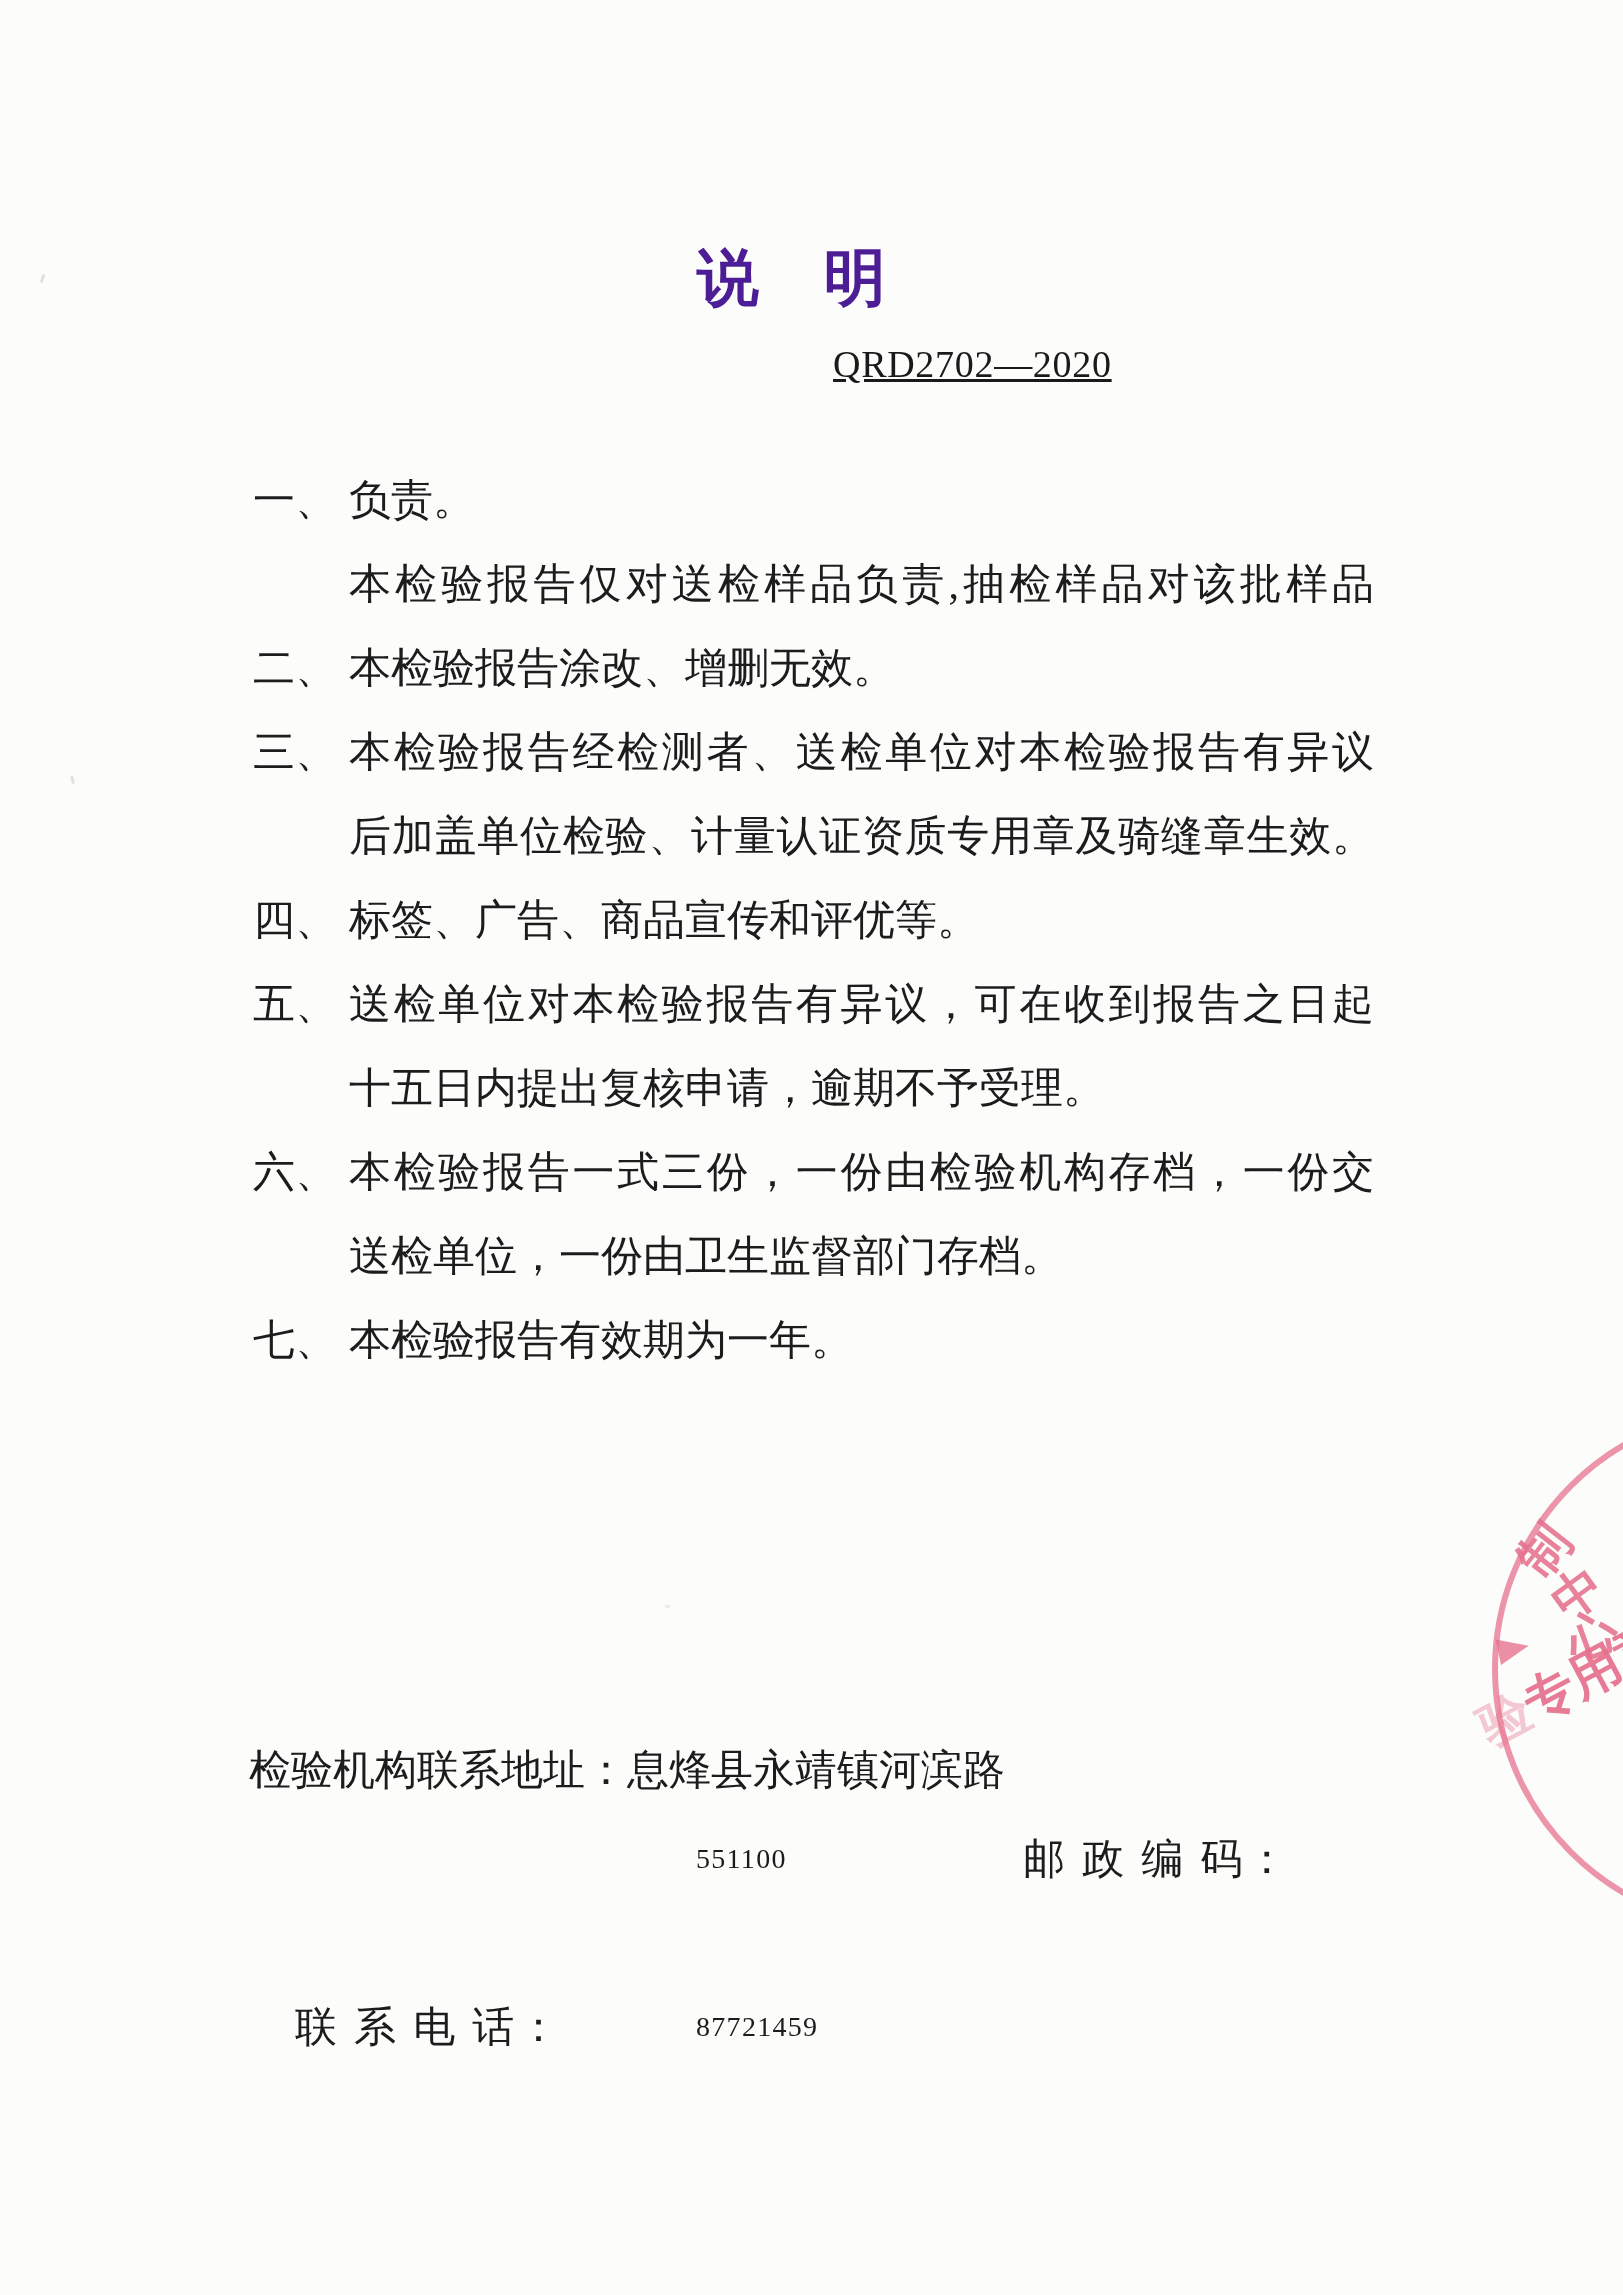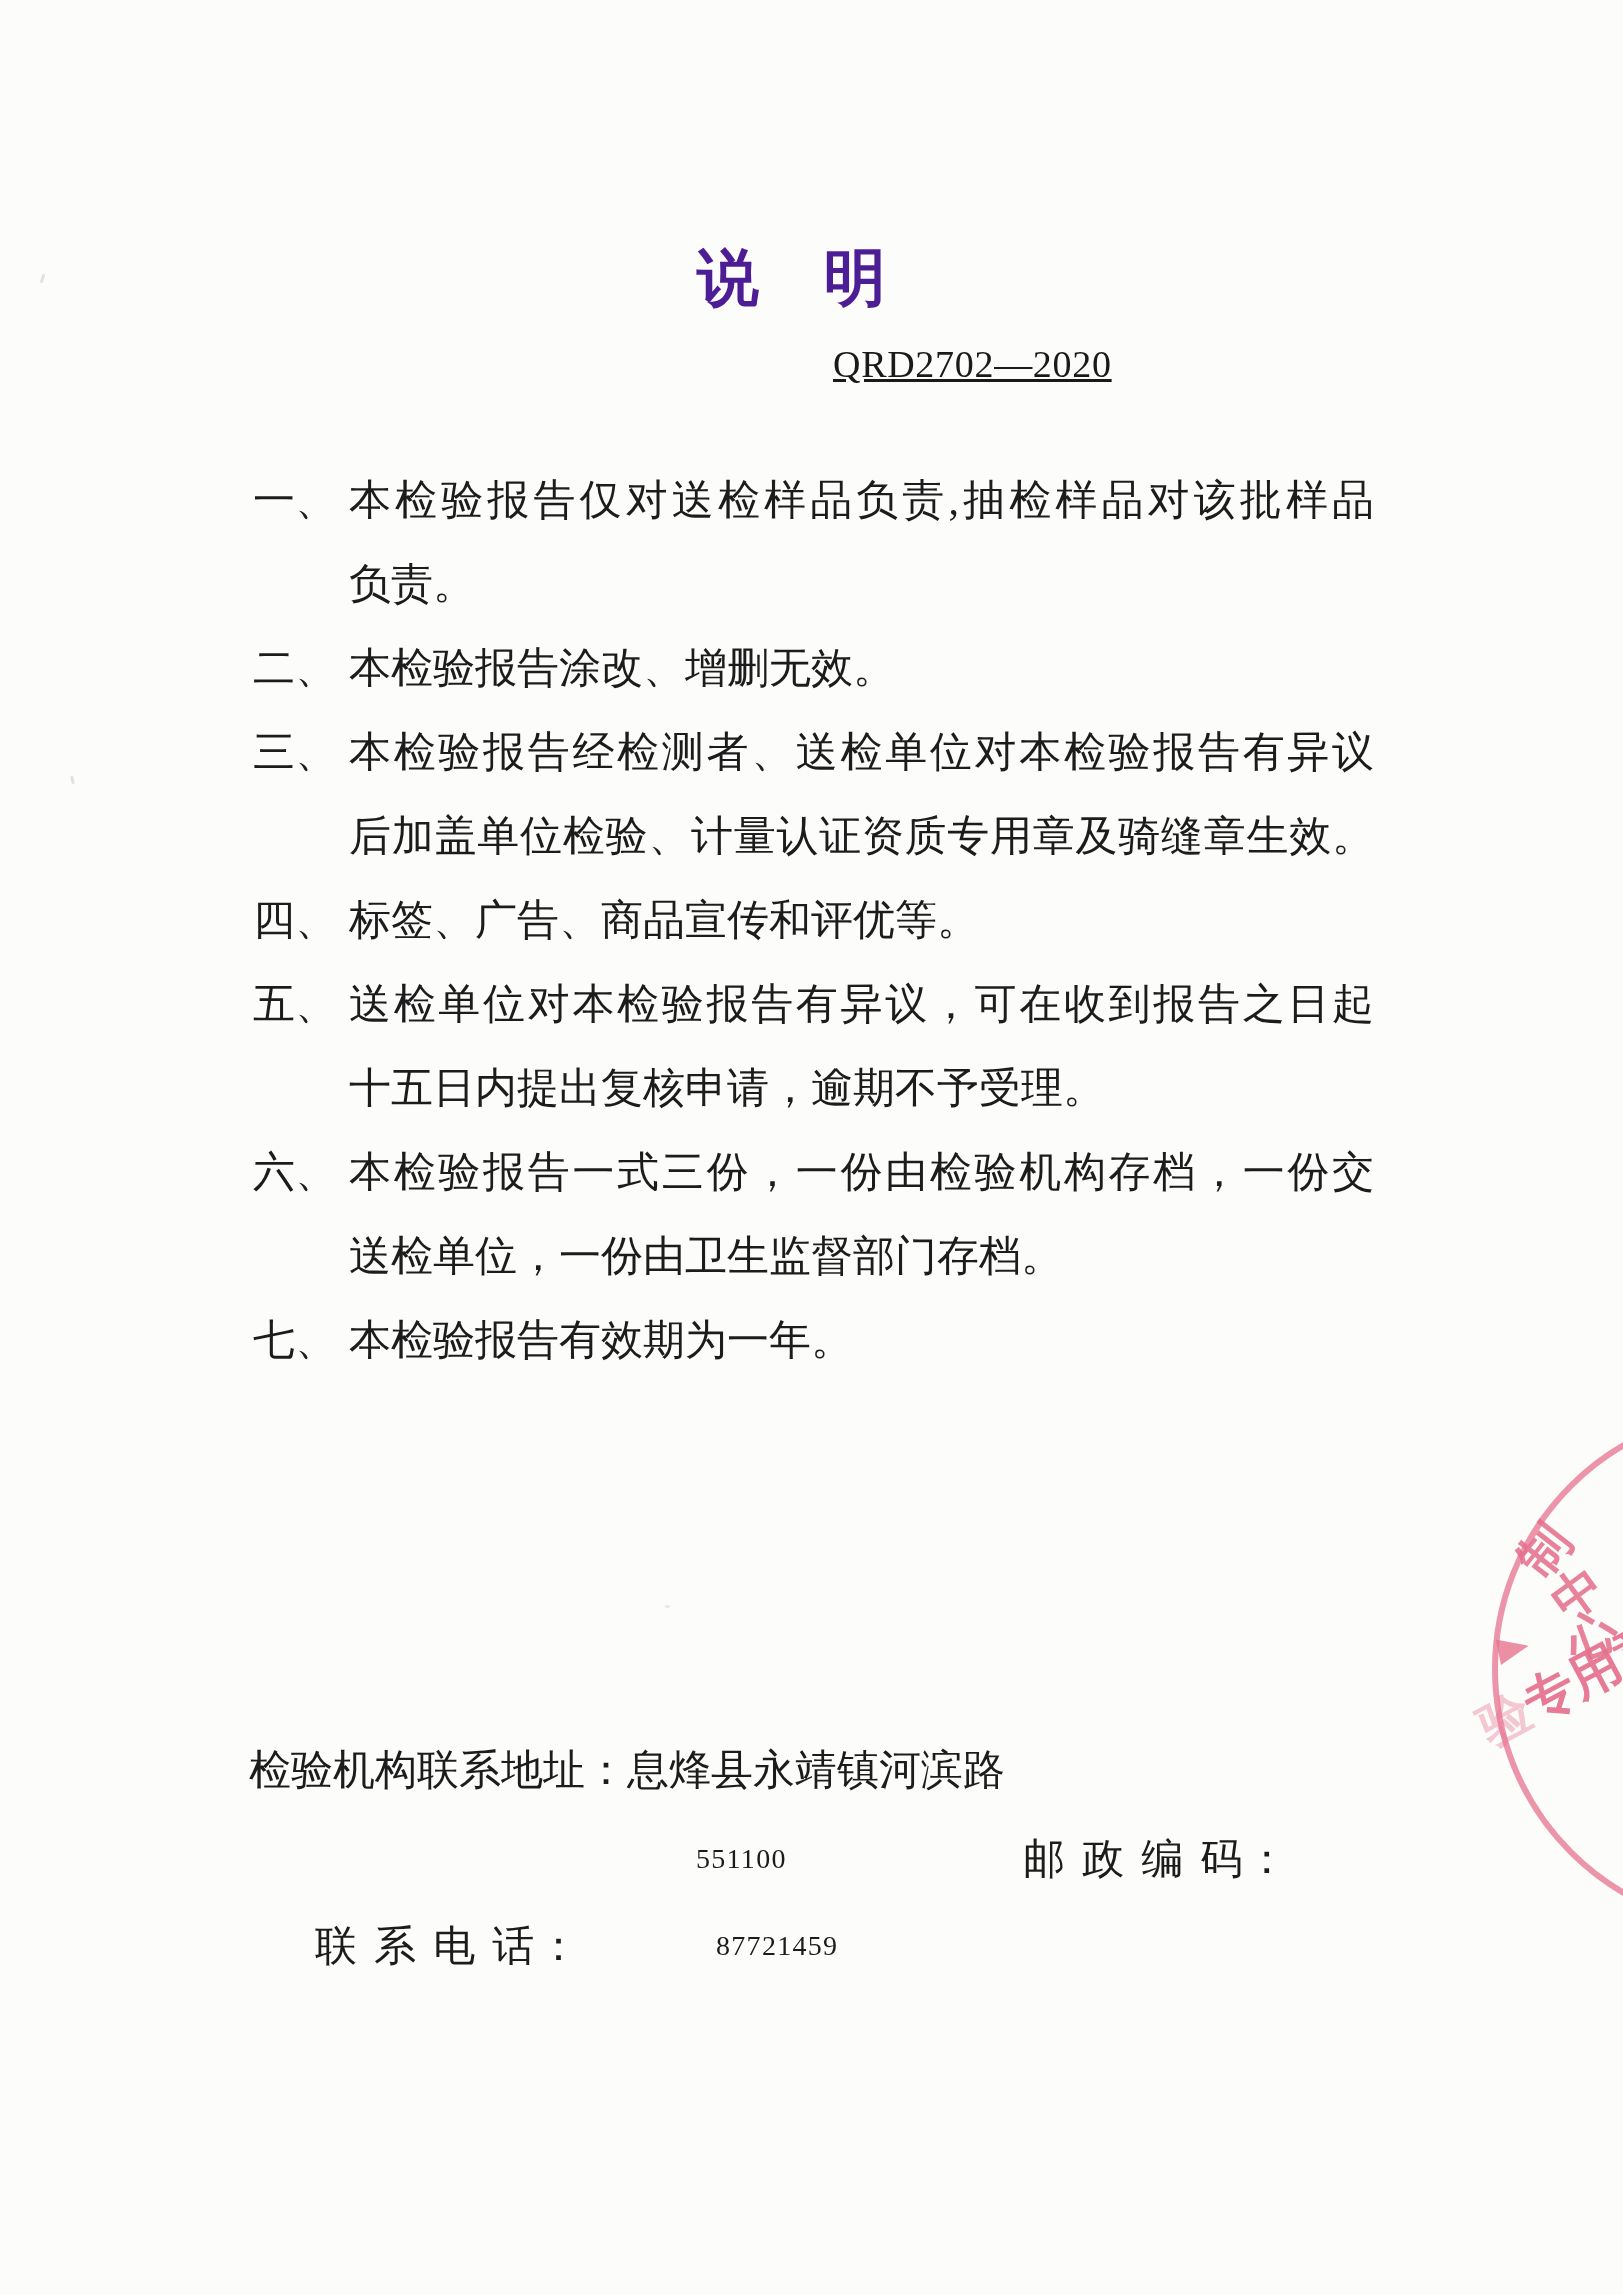--- a/index.html
+++ b/index.html
@@ -36,21 +36,21 @@
   .item .line{width:1025px;}
   .item .line.full{
     text-align:justify;
     text-align-last:justify;
     -moz-text-align-last:justify;
   }
   
   .contact-row{position:absolute;left:0;width:1291px;font-size:42px;line-height:84px;}
   .row-address{top:1728px;}
   .row-postal{top:1817px;text-align:right;}
-  .row-phone{top:1904px;margin-left:20px;}
+  .row-phone{top:1985px;}
   .row-address .clabel{margin-left:249px;}
   .row-postal .clabel,.row-phone .clabel{margin-left:295px;letter-spacing:3.3px;}
   .cvalue{position:absolute;left:696px;top:0;font-size:28px;letter-spacing:1.3px;}
   
   .stamp{position:absolute;left:0;top:0;width:1623px;height:2295px;pointer-events:none;}
   .stamp-ring{
     position:absolute;left:1492px;top:1407px;width:524px;height:524px;
     border:6.5px solid rgba(230,110,138,0.72);border-radius:50%;
     box-sizing:border-box;
   }
@@ -86,22 +86,22 @@
 <div class="page">
 
   <div class="doc-title">说　明</div>
 
   <div class="doc-code">QRD2702—2020</div>
 
   <div class="list" id="list">
       <div class="item">
         <span class="num">一、</span>
         <div class="lines">
+          <div class="line">负责。</div>
           <div class="line full">本检验报告仅对送检样品负责,抽检样品对该批样品</div>
-          <div class="line">负责。</div>
         </div>
       </div>
       <div class="item">
         <span class="num">二、</span>
         <div class="lines">
           <div class="line">本检验报告涂改、增删无效。</div>
         </div>
       </div>
       <div class="item">
         <span class="num">三、</span>

